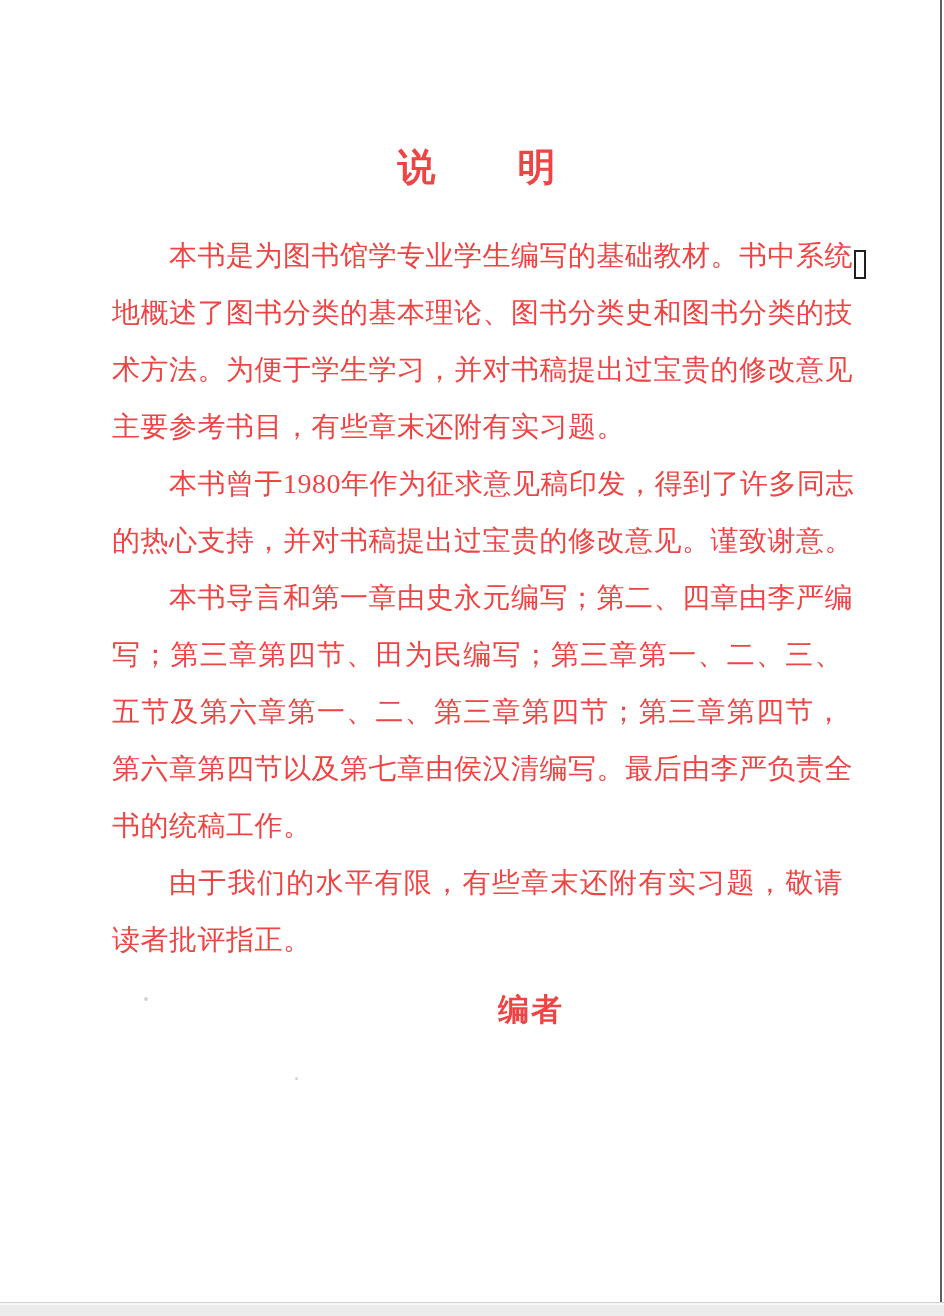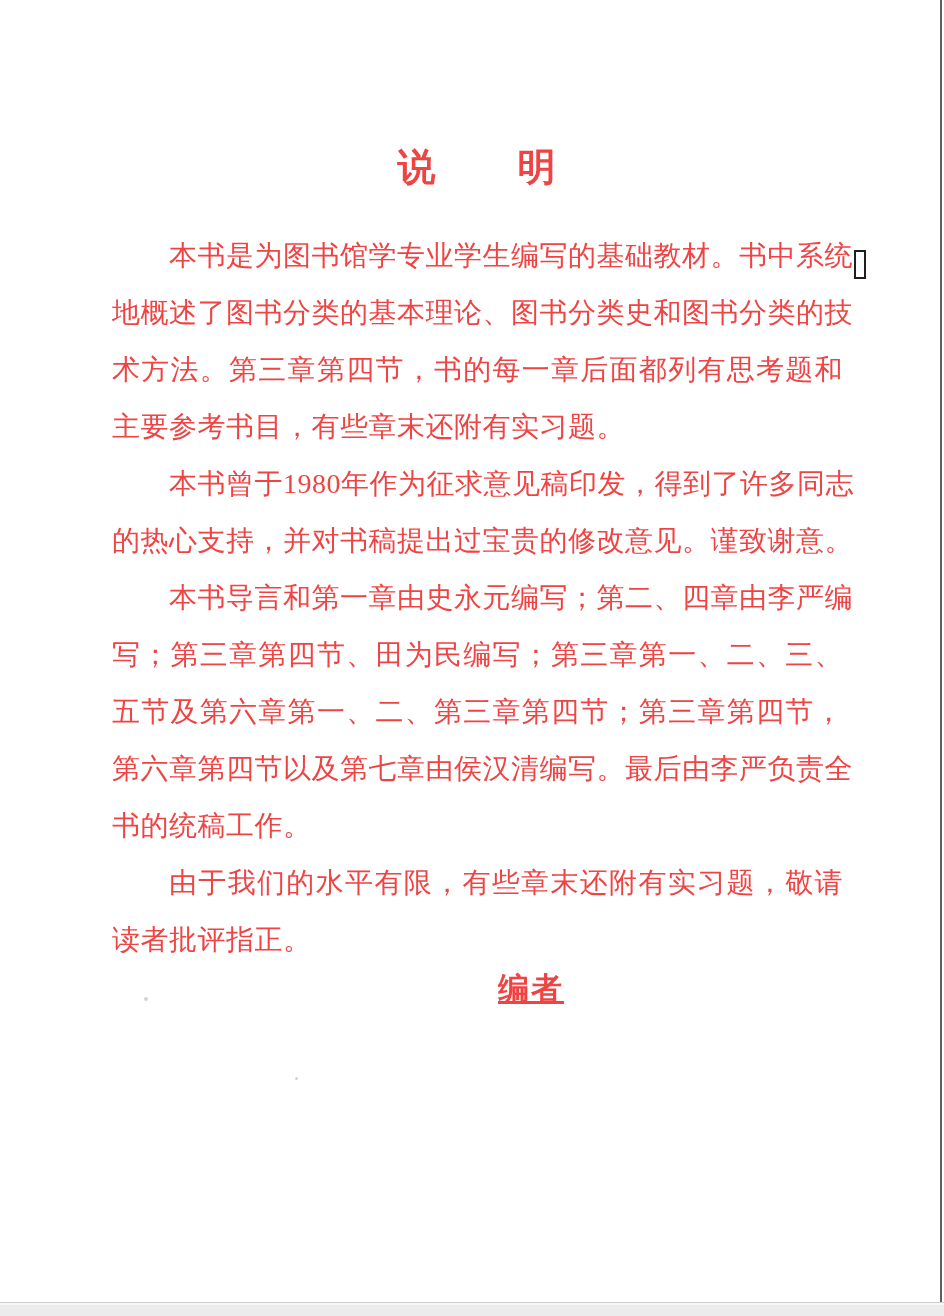--- a/index.html
+++ b/index.html
@@ -51,26 +51,25 @@
     margin-top: 15px;
   }
   .line.first {
     text-indent: 57px;
   }
   .line.last {
     text-align-last: left;
   }
   .signature {
     position: absolute;
-    top: 968px;
+    top: 989px;
     left: 386px;
     display: flex;
     align-items: baseline;
     gap: 82px;
-    text-decoration: underline;
   }
   .signature .author {
     font-size: 31px;
     font-weight: 700;
     letter-spacing: 2px;
   }
   .signature .date {
     font-size: 24px;
     letter-spacing: 1.5px;
   }
@@ -119,21 +118,21 @@
 
   <div class="page-text">
 
     <div class="doc-title">说　　明</div>
 
     <div class="paragraphs">
 
       <div class="paragraph">
         <div class="line first">本书是为图书馆学专业学生编写的基础教材。书中系统</div>
         <div class="line">地概述了图书分类的基本理论、图书分类史和图书分类的技</div>
-        <div class="line">术方法。第三章第四节，书的每一章后面都列有思考题和</div>
+        <div class="line">术方法。为便于学生学习，并对书稿提出过宝贵的修改意见</div>
         <div class="line last">主要参考书目，有些章末还附有实习题。</div>
       </div>
 
       <div class="paragraph">
         <div class="line first">本书曾于1980年作为征求意见稿印发，得到了许多同志</div>
         <div class="line">的热心支持，并对书稿提出过宝贵的修改意见。谨致谢意。</div>
       </div>
 
       <div class="paragraph">
         <div class="line first">本书导言和第一章由史永元编写；第二、四章由李严编</div>

